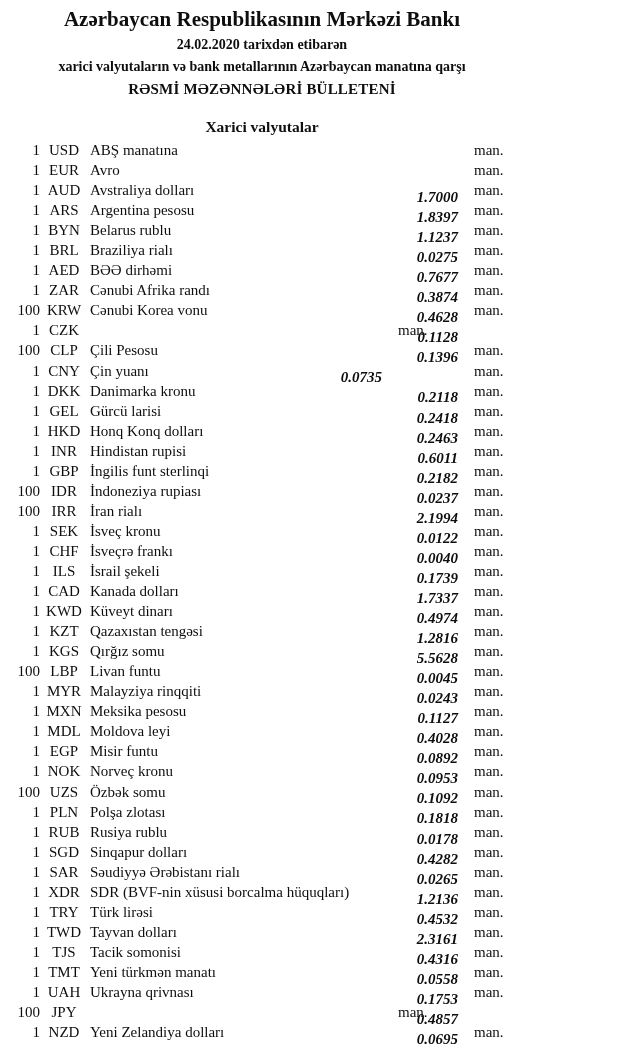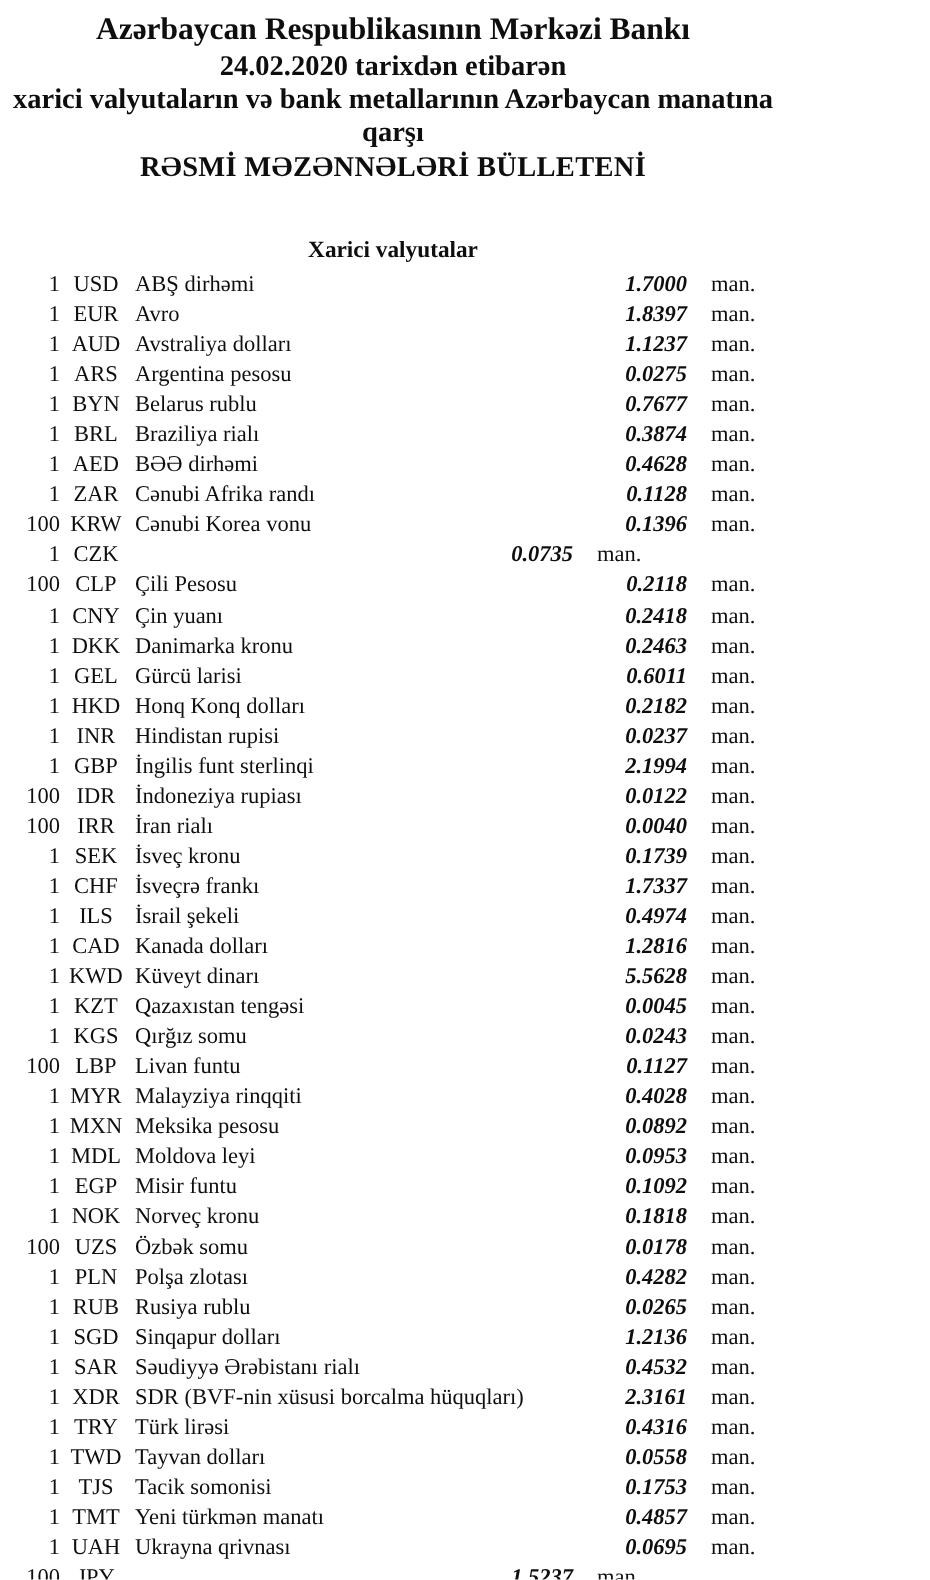--- a/index.html
+++ b/index.html
@@ -25,73 +25,73 @@
   }
   .bank-name {
     text-align: center;
     font-weight: bold;
     font-size: 21px;
     line-height: 29px;
   }
   .hline {
     text-align: center;
     font-weight: bold;
-    font-size: 19px;
+    font-size: 14px;
     line-height: 22px;
   }
   .bulletin-title {
     text-align: center;
     font-weight: bold;
-    font-size: 19px;
+    font-size: 15px;
     line-height: 23px;
     letter-spacing: 0.2px;
   }
   .section-title {
     text-align: center;
     font-weight: bold;
     font-size: 15.5px;
     line-height: 20px;
-    margin-top: 34px;
+    margin-top: 16px;
   }
   .rates-table {
     margin-top: 3px;
     padding: 0 16px 0 8px;
   }
   .row {
     display: grid;
     grid-template-columns: 32px 48px 1fr 76px 50px;
     height: 20.05px;
     font-size: 15px;
     line-height: 20.05px;
     white-space: nowrap;
   }
   .qty   { text-align: right; }
   .code  { text-align: center; }
   .name  { padding-left: 2px; overflow: hidden; }
-  .rate  { text-align: right; font-weight: bold; font-style: italic; }
+  .rate  { text-align: right; font-weight: bold; font-style: italic; margin-top: 47px; }
   .unit  { padding-left: 16px; }
 </style>
 </head>
 <body>
 
 <div class="doc">
   <div class="header">
     <div class="bank-name">Azərbaycan Respublikasının Mərkəzi Bankı</div>
     <div class="hline">24.02.2020 tarixdən etibarən</div>
     <div class="hline">xarici valyutaların və bank metallarının Azərbaycan manatına qarşı</div>
     <div class="bulletin-title">RƏSMİ MƏZƏNNƏLƏRİ BÜLLETENİ</div>
   </div>
 
   <div class="section-title">Xarici valyutalar</div>
 
   <div class="rates-table" id="rates-table">
   <div class="row">
     <span class="qty">1</span>
     <span class="code">USD</span>
-    <span class="name">ABŞ dirhəmi</span>
+    <span class="name">ABŞ manatına</span>
     <span class="rate">1.7000</span>
     <span class="unit">man.</span>
   </div>
 
   <div class="row">
     <span class="qty">1</span>
     <span class="code">EUR</span>
     <span class="name">Avro</span>
     <span class="rate">1.8397</span>
     <span class="unit">man.</span>

